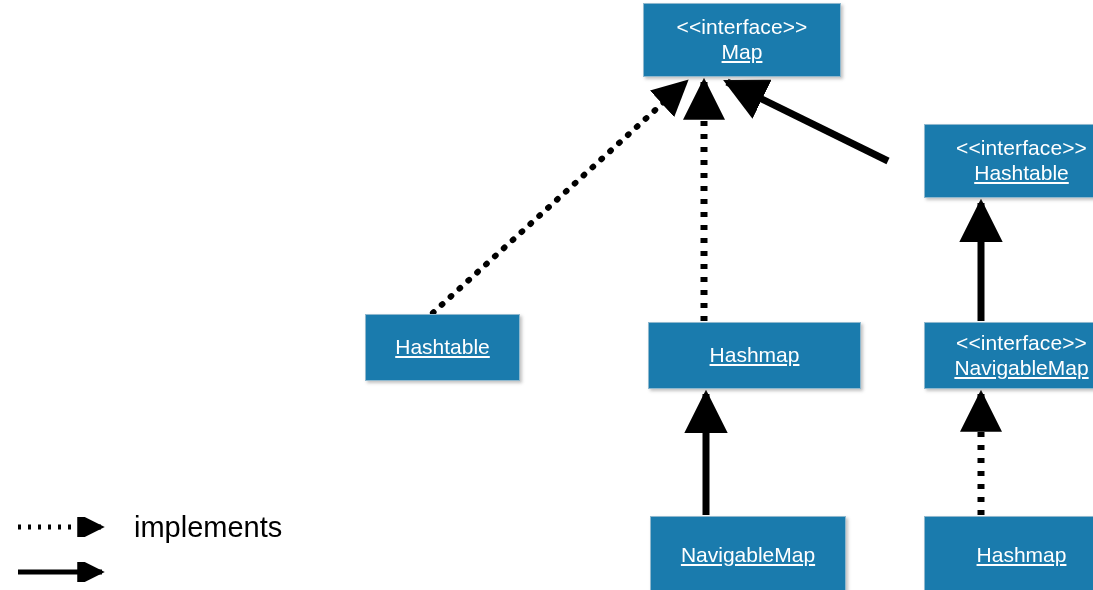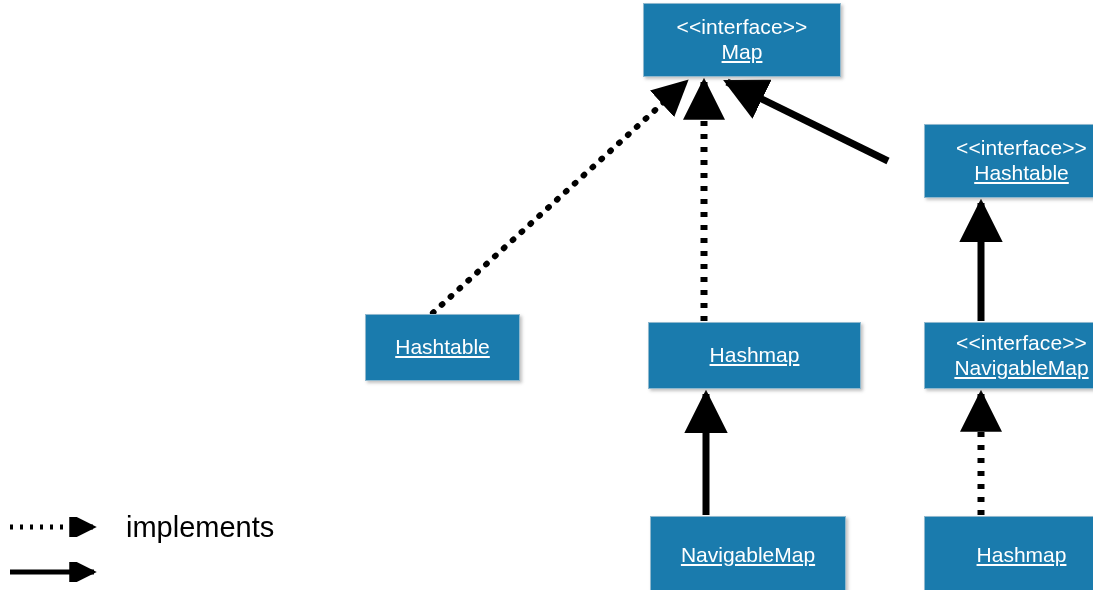--- a/index.html
+++ b/index.html
@@ -49,21 +49,21 @@
   svg.edges {
     position: absolute;
     left: 0;
     top: 0;
     width: 1093px;
     height: 590px;
     pointer-events: none;
   }
   .legend {
     position: absolute;
-    left: 0;
+    left: 8px;
     top: 495px;
     width: 340px;
     height: 95px;
   }
   .legend-row {
     position: absolute;
     display: flex;
     align-items: center;
     height: 44px;
   }

